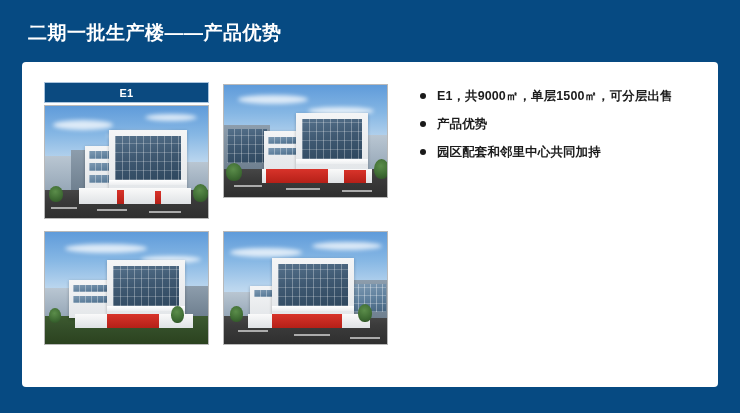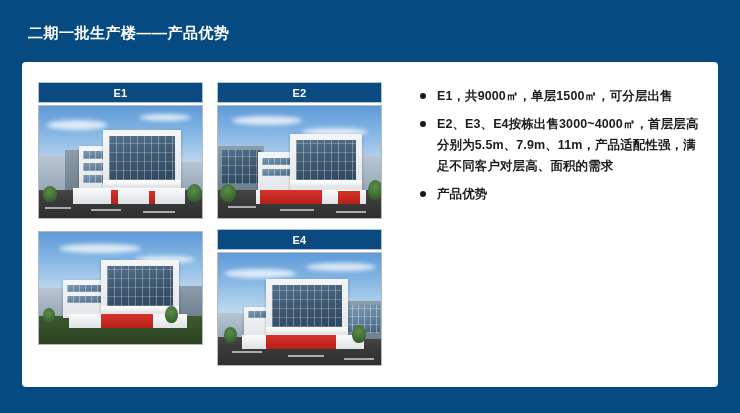--- a/index.html
+++ b/index.html
@@ -14,41 +14,41 @@
     background: #0a4a80;
     background: #064a82;
     overflow: hidden;
     font-family: "Liberation Sans", "DejaVu Sans", sans-serif;
   }
   
   #slide-title {
     position: absolute;
     left: 28px;
     top: 21px;
-    font-size: 15px;
+    font-size: 19px;
     font-weight: 700;
     color: #ffffff;
     letter-spacing: 0.5px;
     line-height: 24px;
     white-space: nowrap;
   }
   
   #content-panel {
     position: absolute;
     left: 22px;
     top: 62px;
     width: 696px;
     height: 325px;
     background: #ffffff;
     border-radius: 4px;
   }
   
   #image-grid {
     position: absolute;
-    left: 16px;
+    left: 22px;
     top: 20px;
     width: 344px;
     height: 285px;
     display: grid;
     grid-template-columns: 165px 165px;
     grid-template-rows: 138px 138px;
     column-gap: 14px;
     row-gap: 9px;
   }
   .photo-card {
@@ -219,21 +219,20 @@
             <div class="podium" style="left:34px;top:82px;width:112px;height:16px;"></div>
             <div class="red" style="left:72px;top:84px;width:7px;height:14px;"></div>
             <div class="red" style="left:110px;top:85px;width:6px;height:13px;"></div>
             <div class="tree" style="left:4px;top:80px;width:14px;height:16px;"></div>
             <div class="tree" style="left:148px;top:78px;width:15px;height:18px;"></div>
           </div>
         </div>
       </div>
 
       <div class="photo-card">
-        <div class="photo-caption">E2</div>
         <div class="photo-frame">
           <div class="render">
             <div class="sky"></div>
             <div class="cloud" style="left:14px;top:10px;width:70px;height:9px;"></div>
             <div class="cloud" style="left:84px;top:22px;width:66px;height:8px;"></div>
             <div class="ground"></div>
             <div class="road-line" style="left:10px;bottom:10px;width:28px;"></div>
             <div class="road-line" style="left:62px;bottom:7px;width:34px;"></div>
             <div class="road-line" style="left:118px;bottom:5px;width:30px;"></div>
             <div class="far-block dark" style="left:0;top:40px;width:46px;height:44px;"></div>
@@ -271,21 +270,20 @@
             <div class="band" style="left:62px;top:74px;width:78px;height:5px;"></div>
             <div class="podium" style="left:30px;top:82px;width:118px;height:14px;"></div>
             <div class="red" style="left:62px;top:82px;width:52px;height:14px;"></div>
             <div class="tree" style="left:126px;top:74px;width:13px;height:17px;"></div>
             <div class="tree" style="left:4px;top:76px;width:12px;height:15px;"></div>
           </div>
         </div>
       </div>
 
       <div class="photo-card">
-        <div class="photo-caption">E4</div>
         <div class="photo-frame">
           <div class="render">
             <div class="sky"></div>
             <div class="cloud" style="left:6px;top:16px;width:72px;height:9px;"></div>
             <div class="cloud" style="left:88px;top:10px;width:70px;height:8px;"></div>
             <div class="ground"></div>
             <div class="road-line" style="left:14px;bottom:12px;width:30px;"></div>
             <div class="road-line" style="left:70px;bottom:8px;width:36px;"></div>
             <div class="road-line" style="left:126px;bottom:5px;width:30px;"></div>
             <div class="far-block" style="left:0;top:60px;width:28px;height:24px;"></div>
@@ -306,25 +304,25 @@
 
     </div>
 
     <div id="bullets">
       <div class="bullet-row">
         <span class="bullet-dot"></span>
         <span class="bullet-text">E1，共9000㎡，单层1500㎡，可分层出售</span>
       </div>
       <div class="bullet-row">
         <span class="bullet-dot"></span>
-        <span class="bullet-text">E2、E3、E4按栋出售3000~4000㎡，首层层高分别为5.5m、7.9m、11m，产品适配性强，满足不同客户对层高、面积的需求</span>
+        <span class="bullet-text">产品优势</span>
       </div>
       <div class="bullet-row">
         <span class="bullet-dot"></span>
-        <span class="bullet-text">产品优势</span>
+        <span class="bullet-text">园区配套和邻里中心共同加持</span>
       </div>
     </div>
 
   </div>
 
   <div id="bottom-bar"></div>
 
 </div>
 
 </body></html>

